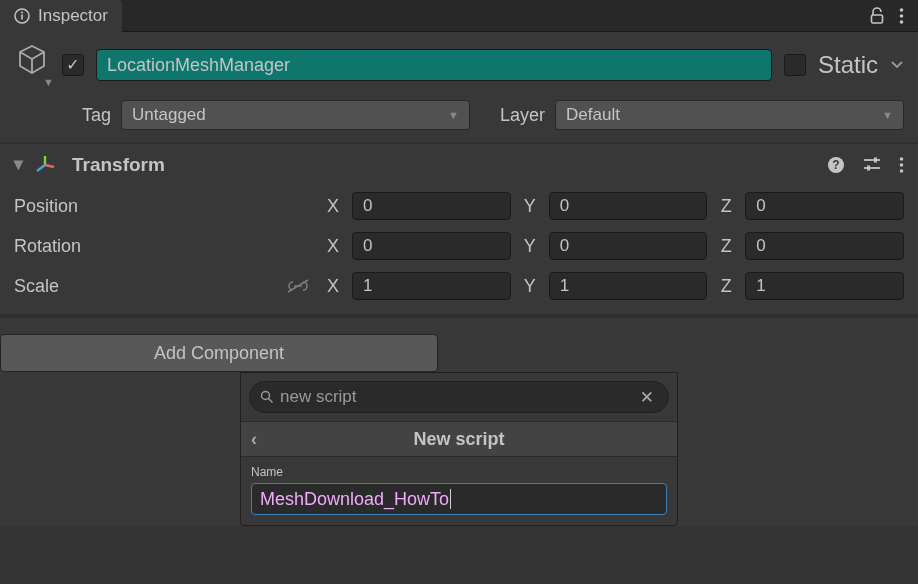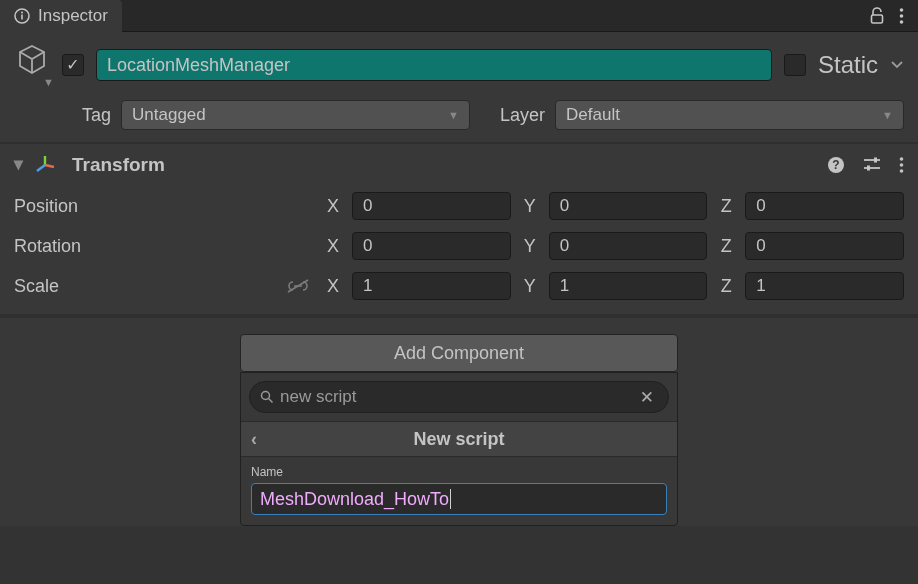--- a/index.html
+++ b/index.html
@@ -37,21 +37,21 @@
 .comp-icons { display: flex; gap: 18px; align-items: center; color: #c4c4c4; }
 
 .prop-row { display: flex; align-items: center; padding: 6px 14px; gap: 8px; }
 .prop-label { width: 300px; font-size: 18px; display: flex; align-items: center; }
 .link-icon { margin-left: auto; margin-right: 4px; opacity: 0.6; }
 .axis-label { font-size: 18px; width: 22px; text-align: center; }
 .num-field { flex: 1; background: #2a2a2a; border: 1px solid #1a1a1a; border-radius: 4px; height: 28px; padding: 0 10px; display: flex; align-items: center; font-size: 17px; }
 
 .divider-thick { height: 4px; background: #2f2f2f; margin-top: 8px; }
 
-.add-wrap { display: flex; justify-content: center; padding: 16px 0 0 0; }
+.add-wrap { display: flex; justify-content: flex-start; padding: 16px 0 0 0; }
 .add-btn { background: #585858; border: 1px solid #242424; border-radius: 4px; width: 438px; height: 38px; display: flex; align-items: center; justify-content: center; font-size: 18px; cursor: pointer; }
 
 .popup-wrap { display: flex; justify-content: center; }
 .popup { width: 438px; background: #383838; border: 1px solid #202020; border-radius: 0 0 4px 4px; }
 .popup-search { margin: 8px; height: 32px; background: #2a2a2a; border: 1px solid #202020; border-radius: 16px; display: flex; align-items: center; padding: 0 10px; gap: 6px; font-size: 17px; color: #999; }
 .popup-search span.txt { flex: 1; }
 .close-x { color: #aaa; cursor: pointer; padding: 0 4px; }
 .popup-title { background: #434343; height: 36px; display: flex; align-items: center; justify-content: center; position: relative; font-size: 18px; font-weight: 600; border-top: 1px solid #2a2a2a; border-bottom: 1px solid #2a2a2a; }
 .back-arrow { position: absolute; left: 10px; color: #aaa; font-size: 18px; cursor: pointer; }
 .popup-body { padding: 8px 10px 10px 10px; }

